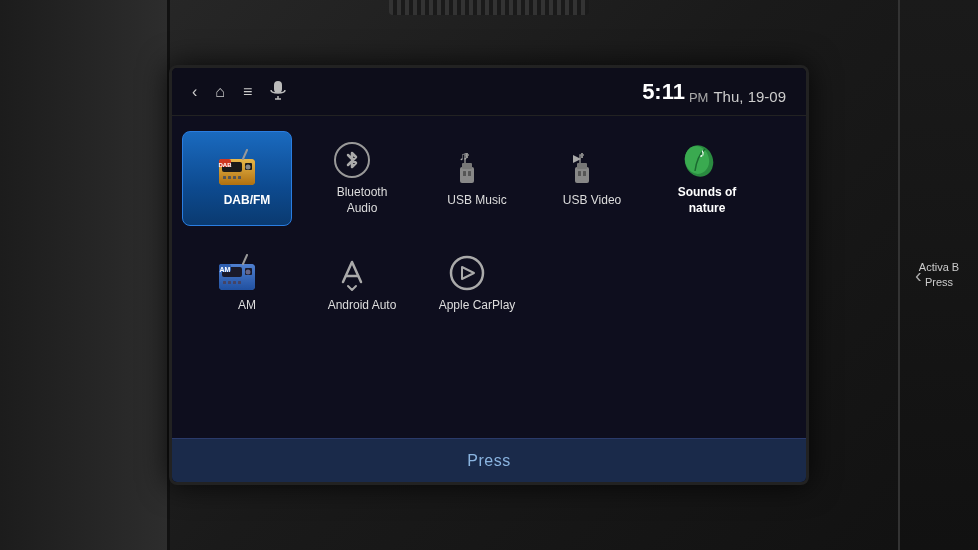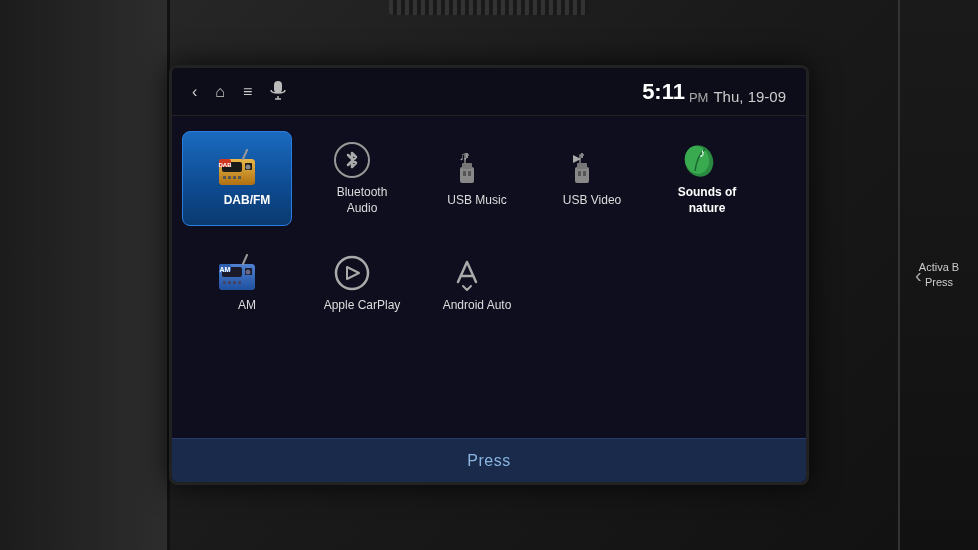--- a/index.html
+++ b/index.html
@@ -367,39 +367,39 @@
                   </linearGradient>
                 </defs>
               </svg>
             </div>
             <span class="media-label">AM</span>
           </div>
 
           <div class="media-item">
             <div class="svg-icon">
               <svg width="38" height="38" viewBox="0 0 38 38">
-                <circle cx="19" cy="19" r="16" fill="none" stroke="#aaa" stroke-width="2.5"></circle>
-
-                <polygon points="14,13 14,25 26,19" fill="none" stroke="#aaa" stroke-width="2" stroke-linejoin="round"></polygon>
-              </svg>
-            </div>
-            <span class="media-label">Apple CarPlay</span>
-          </div>
-
-          <div class="media-item">
-            <div class="svg-icon">
-              <svg width="38" height="38" viewBox="0 0 38 38">
 
                 <path d="M10 28 L19 8 L28 28" fill="none" stroke="#aaa" stroke-width="2.5" stroke-linecap="round" stroke-linejoin="round"></path>
                 <path d="M13 22 L25 22" fill="none" stroke="#aaa" stroke-width="2.5" stroke-linecap="round"></path>
 
                 <path d="M15 32 L19 36 L23 32" fill="none" stroke="#aaa" stroke-width="2" stroke-linecap="round" stroke-linejoin="round"></path>
               </svg>
             </div>
             <span class="media-label">Android Auto</span>
+          </div>
+
+          <div class="media-item">
+            <div class="svg-icon">
+              <svg width="38" height="38" viewBox="0 0 38 38">
+                <circle cx="19" cy="19" r="16" fill="none" stroke="#aaa" stroke-width="2.5"></circle>
+
+                <polygon points="14,13 14,25 26,19" fill="none" stroke="#aaa" stroke-width="2" stroke-linejoin="round"></polygon>
+              </svg>
+            </div>
+            <span class="media-label">Apple CarPlay</span>
           </div>
 
         </div>
 
       </div>
 
       <button class="close-btn">
         <span>Press</span>
       </button>
     </div>

